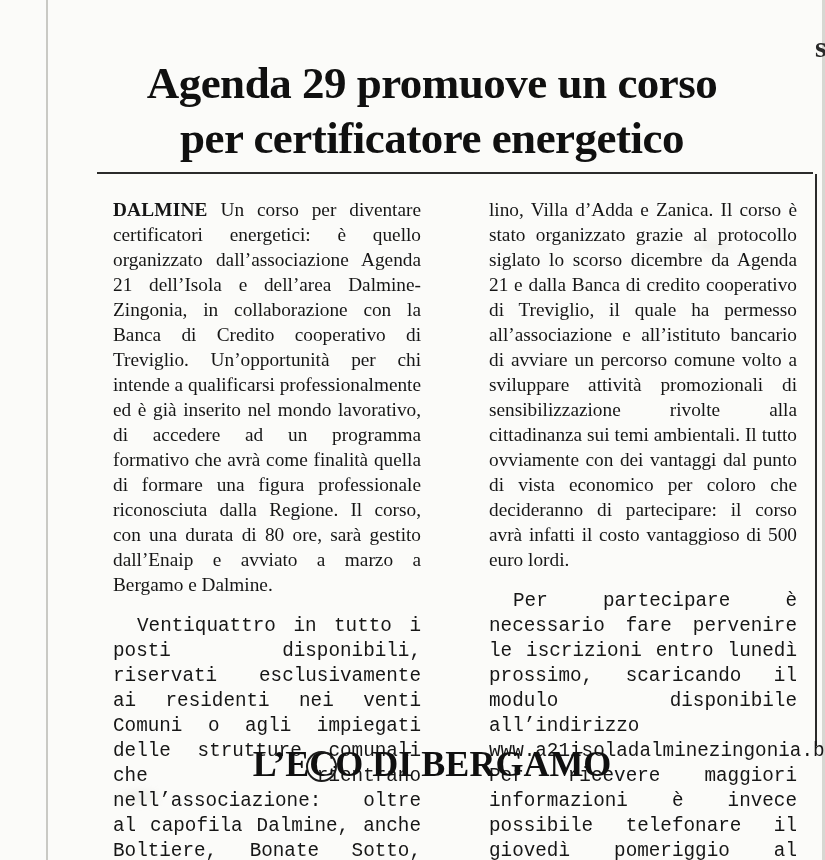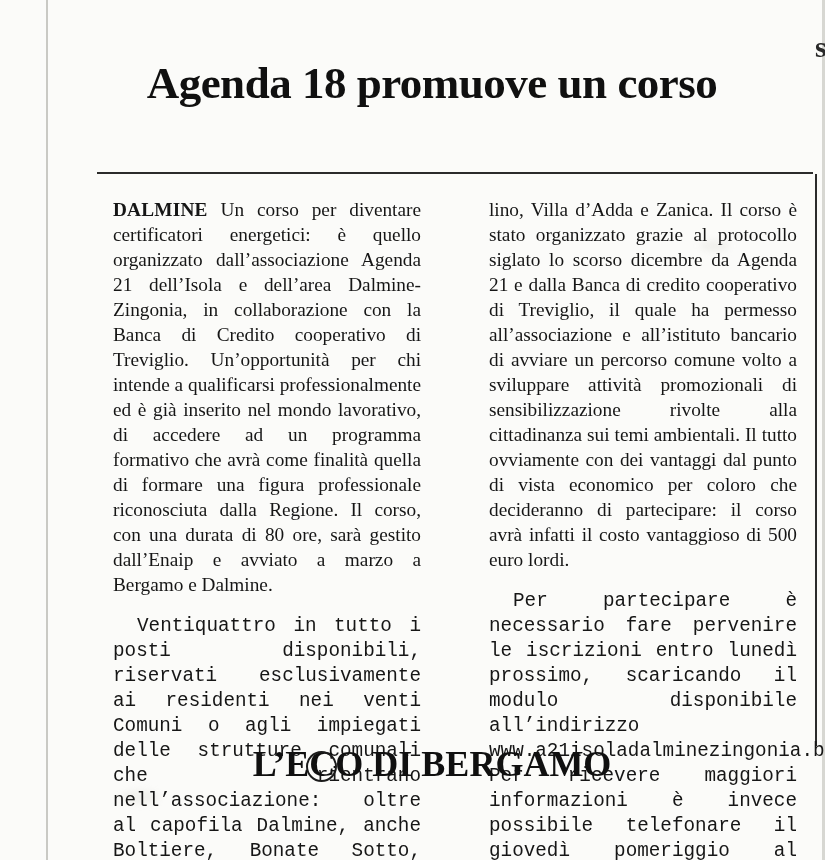--- a/index.html
+++ b/index.html
@@ -157,21 +157,22 @@
 <div class="page">
 
   <div class="edge-left"></div>
   <div class="edge-right"></div>
   <div class="clip-right">s</div>
 
   <div class="smudge" style="left:120px; top:790px; width:40px; height:14px;"></div>
   <div class="smudge" style="left:700px; top:240px; width:30px; height:12px;"></div>
 
   <h1 class="headline">
-    <span class="l1">Agenda 18 promuove un corso</span>
+    <span class="l1">Agenda 29 promuove un corso</span>
+    <span class="l2">per certificatore energetico</span>
   </h1>
 
   <div class="rule-top"></div>
   <div class="rule-vert"></div>
 
   <div class="columns">
 
     <div class="col">
       <p><span class="dateline">DALMINE</span><span> Un corso per diventare certificatori energetici: è quello organizzato dall’associazione Agenda 21 dell’Isola e dell’area Dalmine-Zingonia, in collaborazione con la Banca di Credito cooperativo di Treviglio. Un’opportunità per chi intende a qualificarsi professionalmente ed è già inserito nel mondo lavorativo, di accedere ad un programma formativo che avrà come finalità quella di formare una figura professionale riconosciuta dalla Regione. Il corso, con una durata di 80 ore, sarà gestito dall’Enaip e avviato a marzo a Bergamo e Dalmine.</span></p>
       <p class="indent">Ventiquattro in tutto i posti disponibili, riservati esclusivamente ai residenti nei venti Comuni o agli impiegati delle strutture comunali che rientrano nell’associazione: oltre al capofila Dalmine, anche Boltiere, Bonate Sotto, Bottanuco, Calusco d’Adda, Carvico, Comun Nuovo, Filago, Levate, Madone, Osio Sopra, Osio Sotto, Presezzo, Solza, Sotto il Monte, Stezzano, Verdello, Verdel-</p>

